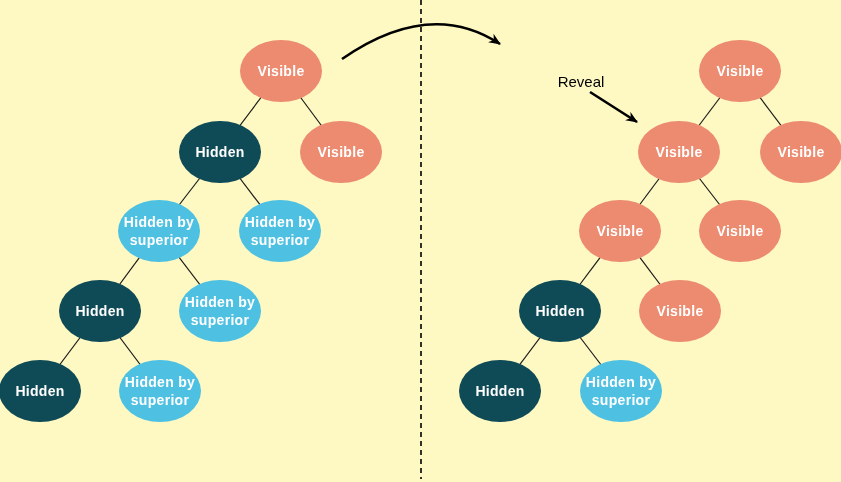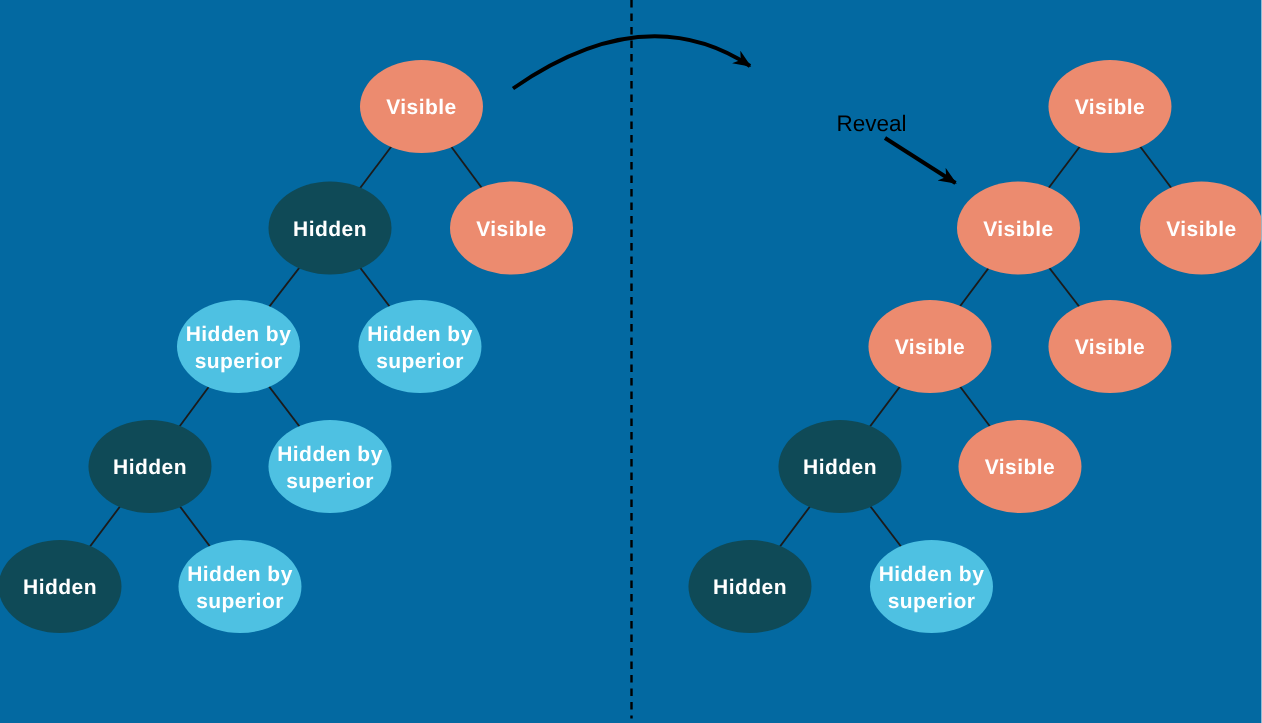--- a/index.html
+++ b/index.html
@@ -5,21 +5,21 @@
   html, body {
     margin: 0;
     padding: 0;
     background: #ffffff;
     font-family: "Liberation Sans", "DejaVu Sans", sans-serif;
   }
   .canvas {
     position: relative;
     width: 841px;
     height: 482px;
-    background: #0369a1;
+    background: #fef9c3;
     overflow: hidden;
   }
   svg { display: block; }
   .node-label {
     font-family: "Liberation Sans", "DejaVu Sans", sans-serif;
     font-size: 14px;
     font-weight: 600;
     letter-spacing: 0.3px;
   }
   .annotation-label {

